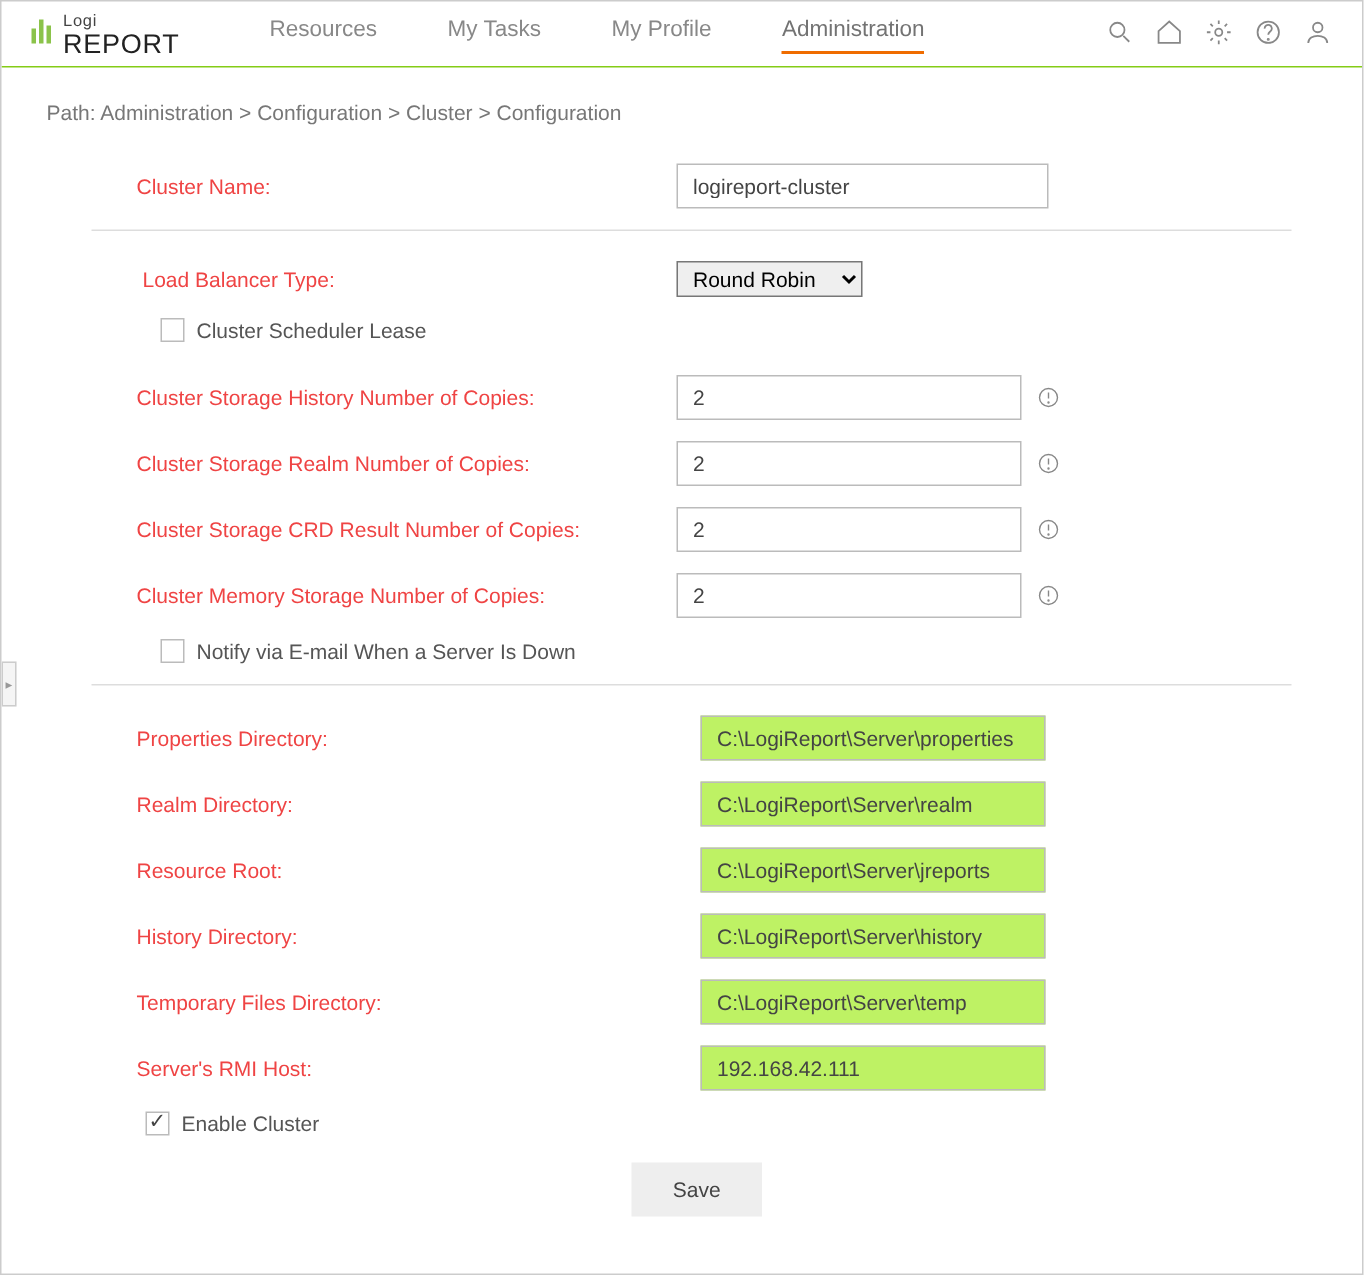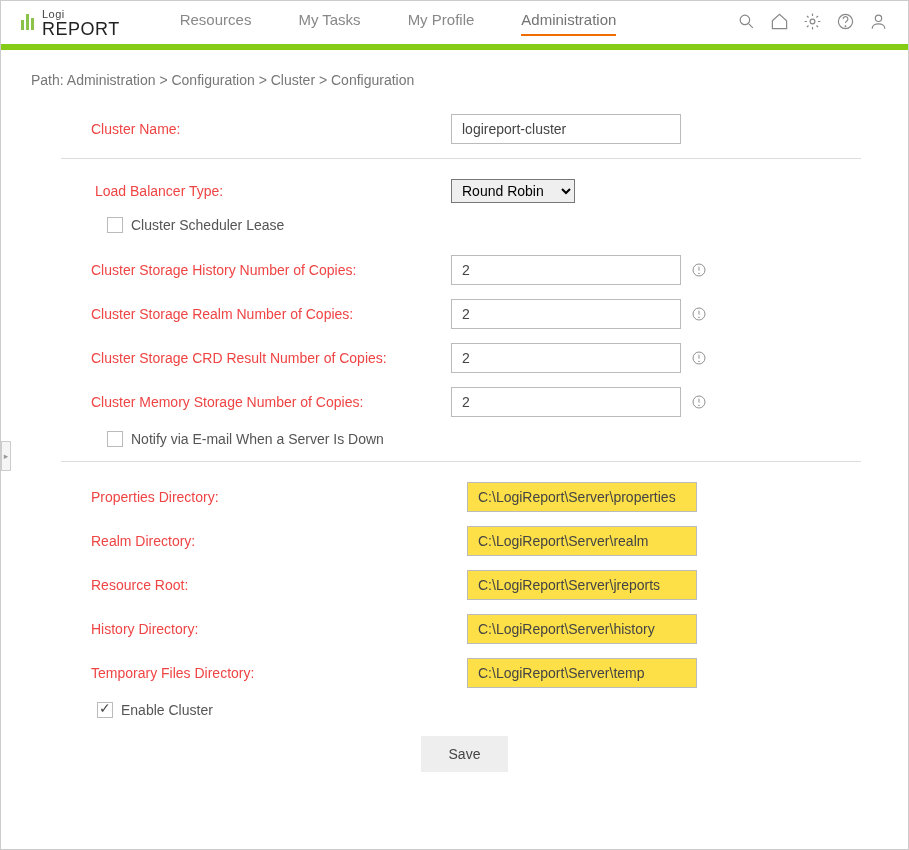--- a/index.html
+++ b/index.html
@@ -9,21 +9,21 @@
     color: #333;
     width: 909px;
     height: 850px;
     overflow: hidden;
     border: 1px solid #ccc;
   }
   .header {
     display: flex;
     align-items: center;
     padding: 8px 20px 6px 20px;
-    border-bottom: 6px solid #84cc16;
+    border-bottom: 1px solid #84cc16;
   }
   .logo {
     display: flex;
     align-items: center;
     margin-right: 60px;
   }
   .logo-bars { display:inline-block; margin-right:6px; }
   .logo-bars span {
     display:inline-block; width:3px; background:#8bc34a; margin-right:2px;
   }
@@ -48,27 +48,27 @@
   .form { padding-left:60px; padding-right:40px; }
   .row {
     display:flex; align-items:center; margin-bottom:14px;
   }
   .row label {
     width:360px; font-size:14px; color:#ef4444;
   }
   .row input[type="text"], .row .ro {
     height:30px; border:1px solid #bbb; padding:0 10px; font-size:14px; color:#444;
   }
-  .row input.main { width:230px; }
+  .row input.main { width:248px; }
   .row select {
     width:124px; height:24px; border:1px solid #777; font-size:14px; padding:0 6px;
   }
   .row input.num { width:230px; }
   .row .ro {
-    width:230px; display:flex; align-items:center; background:#fde047;
+    width:230px; display:flex; align-items:center; background:#bef264;
   }
   .info-icon { width:16px; height:16px; margin-left:10px; }
   .info-icon svg { width:16px; height:16px; stroke:#888; fill:none; stroke-width:1.4; }
   .chk-row {
     display:flex; align-items:center; font-size:14px; color:#555;
     margin-bottom:14px; padding-left:16px;
   }
   .chk {
     appearance:none; width:16px; height:16px; border:1px solid #bbb;
     margin-right:8px; cursor:pointer; position:relative; background:#fff;
@@ -219,20 +219,24 @@
         <div class="ro">C:\LogiReport\Server\jreports</div>
       </div>
       <div class="row">
         <label>History Directory:</label>
         <div class="ro">C:\LogiReport\Server\history</div>
       </div>
       <div class="row">
         <label>Temporary Files Directory:</label>
         <div class="ro">C:\LogiReport\Server\temp</div>
       </div>
+      <div class="row">
+        <label>Server's RMI Host:</label>
+        <div class="ro">192.168.42.111</div>
+      </div>
     </div>
 
     <div class="chk-row" style="margin-left:-10px;">
       <input type="checkbox" class="chk" checked="" style="">
       <span>Enable Cluster</span>
     </div>
 
     <div class="save-row">
       <button class="save-btn">Save</button>
     </div>

